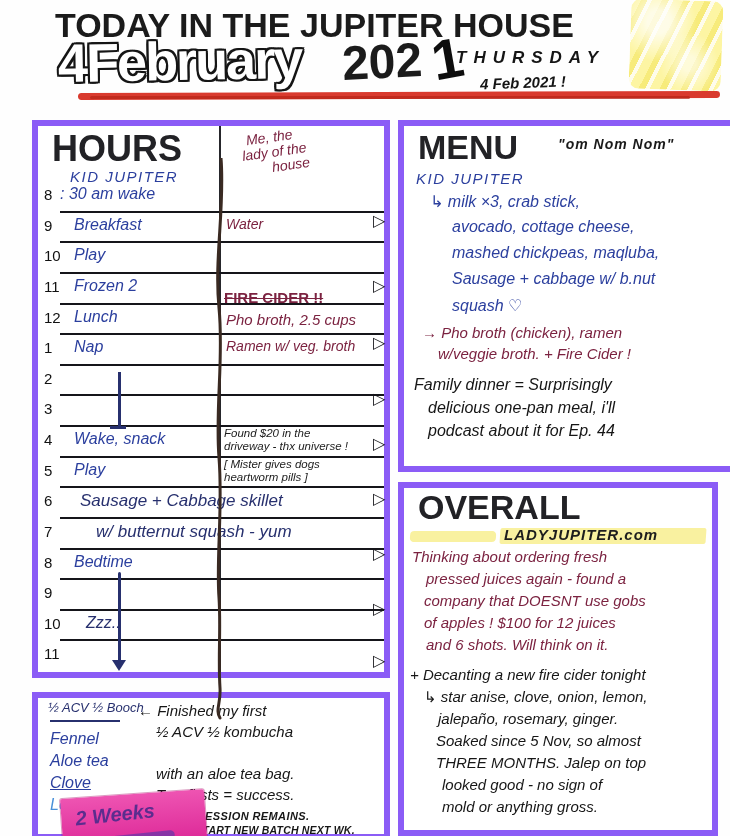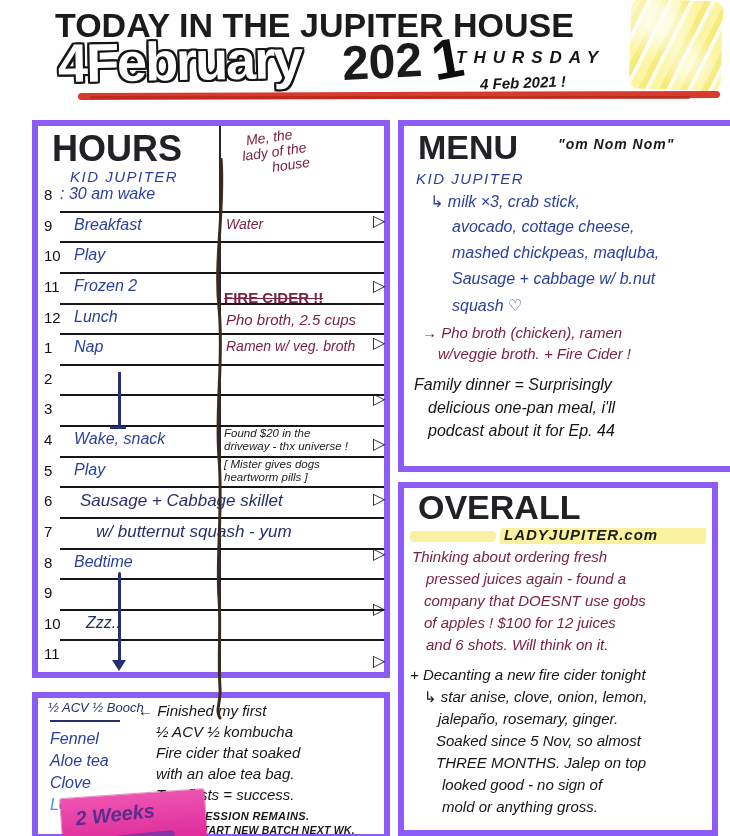--- a/index.html
+++ b/index.html
@@ -58,21 +58,21 @@
   
   .tri{position:absolute;left:373px;font-size:16px;color:#15151a;z-index:6;}
 
   
   .wavy{position:absolute;left:206px;top:158px;width:28px;height:562px;z-index:5;}
 
   
   .recipe-title{position:absolute;left:10px;top:2px;font-size:13px;color:#27306e;font-style:italic;white-space:nowrap;}
   .recipe-underline{position:absolute;left:12px;top:22px;width:70px;height:2px;background:#27306e;}
   .ing{position:absolute;left:12px;font-size:16px;font-style:italic;color:#2b3f9e;white-space:nowrap;}
-  .ing0{top:32px;}.ing1{top:54px;}.ing2{top:76px;}.ing3{top:98px;color:#4a90d9;}
+  .ing0{top:32px;}.ing1{top:54px;}.ing2{top:76px;text-decoration:underline;}.ing3{top:98px;color:#4a90d9;}
   .note-l{position:absolute;font-size:15px;font-style:italic;color:#161616;white-space:nowrap;}
   .nl0{left:100px;top:4px;}.nl1{left:118px;top:25px;}.nl2{left:118px;top:46px;}.nl3{left:118px;top:67px;}.nl4{left:118px;top:88px;}
   .status-l{position:absolute;font-weight:bold;font-style:italic;color:#161616;white-space:nowrap;}
   .st0{left:142px;top:112px;font-size:11px;letter-spacing:.4px;}
   .st1{left:128px;top:126px;font-size:10.5px;letter-spacing:.2px;}
   .sticky{position:absolute;left:24px;top:96px;width:144px;height:62px;background:linear-gradient(180deg,#ee54b2,#d91f92);border-radius:2px;transform:rotate(-4deg);box-shadow:0 0 0 1px rgba(160,10,100,.4);}
   .sticky-label{position:absolute;left:14px;top:8px;font-size:20px;font-weight:bold;font-style:italic;color:#5b2d8e;transform:rotate(-2deg);white-space:nowrap;}
   .sticky-scribble{position:absolute;left:26px;top:40px;width:86px;height:9px;background:#6a35a8;opacity:.75;border-radius:5px;transform:rotate(-2deg);}
 
   
@@ -235,21 +235,20 @@
   <div class="box ferment-box">
     <div class="recipe-title">½ ACV ½ Booch</div>
     <div class="recipe-underline"></div>
     <span class="ing ing0">Fennel</span>
     <span class="ing ing1">Aloe tea</span>
     <span class="ing ing2">Clove</span>
     <span class="ing ing3">Lemon</span>
 
     <span class="note-l nl0">← Finished my first</span>
     <span class="note-l nl1">½ ACV ½ kombucha</span>
-    <span class="note-l nl2">Fire cider that soaked</span>
     <span class="note-l nl3">with an aloe tea bag.</span>
     <span class="note-l nl4">Two firsts = success.</span>
 
     <span class="status-l st0">OBSESSION REMAINS.</span>
     <span class="status-l st1">WILL START NEW BATCH NEXT WK.</span>
 
     <div class="sticky">
       <span class="sticky-label">2 Weeks</span>
       <div class="sticky-scribble"></div>
     </div>

